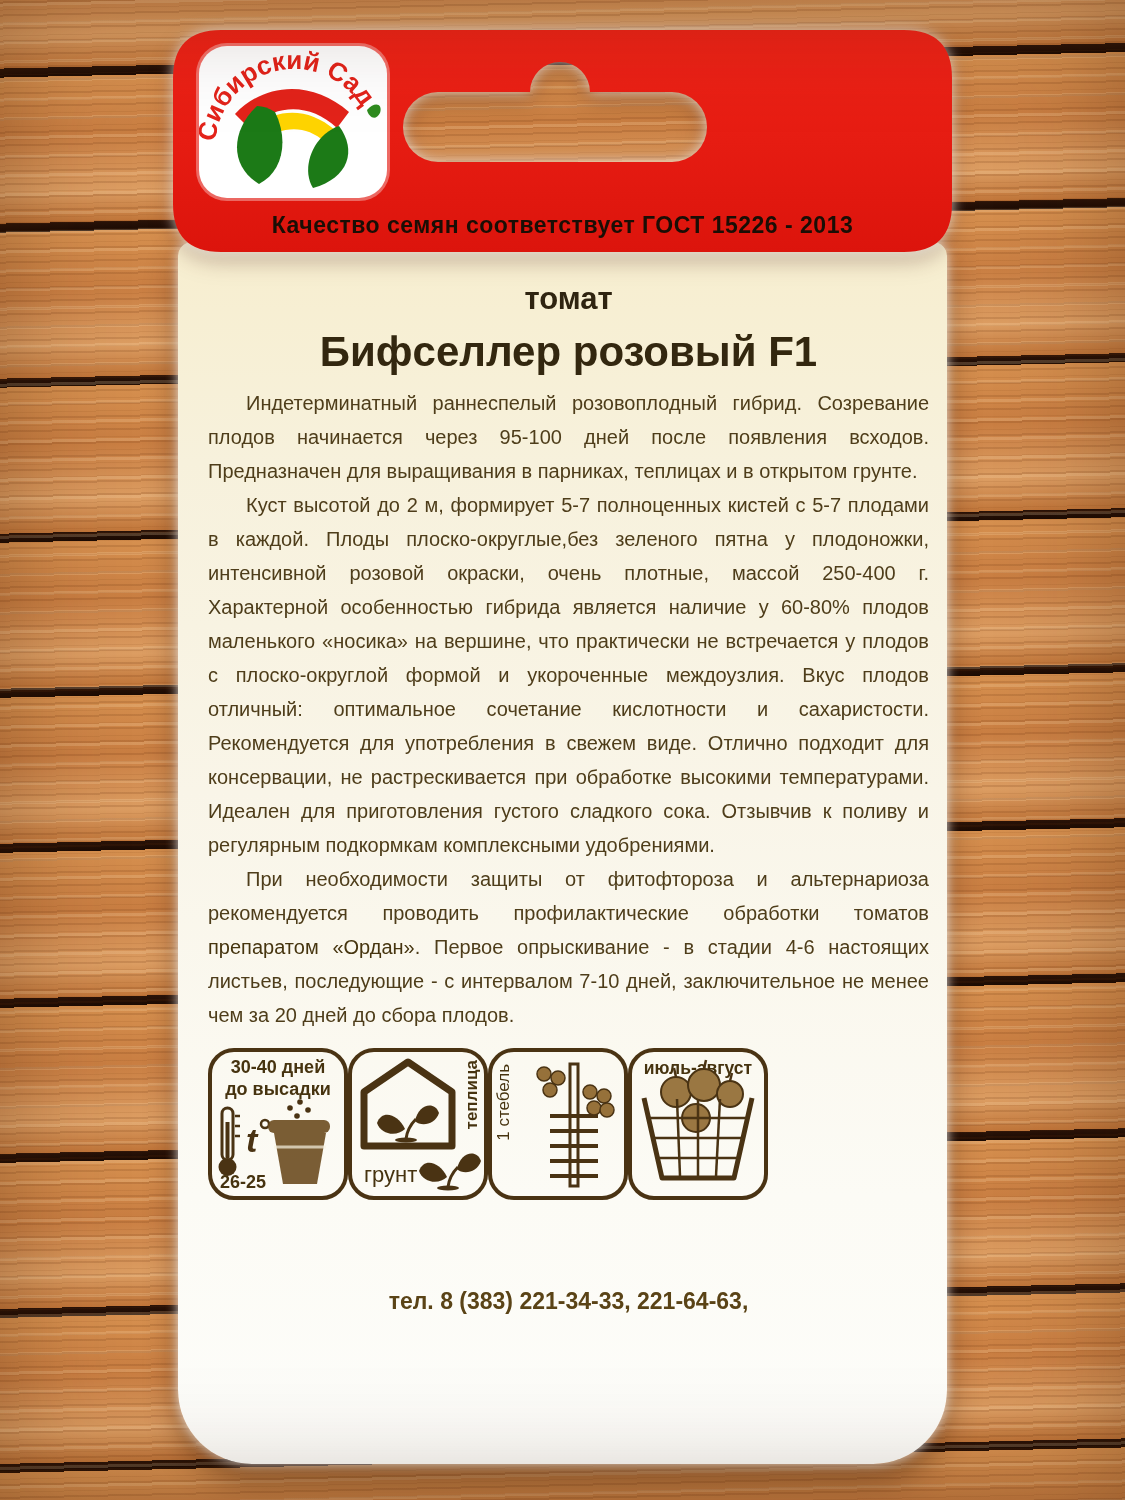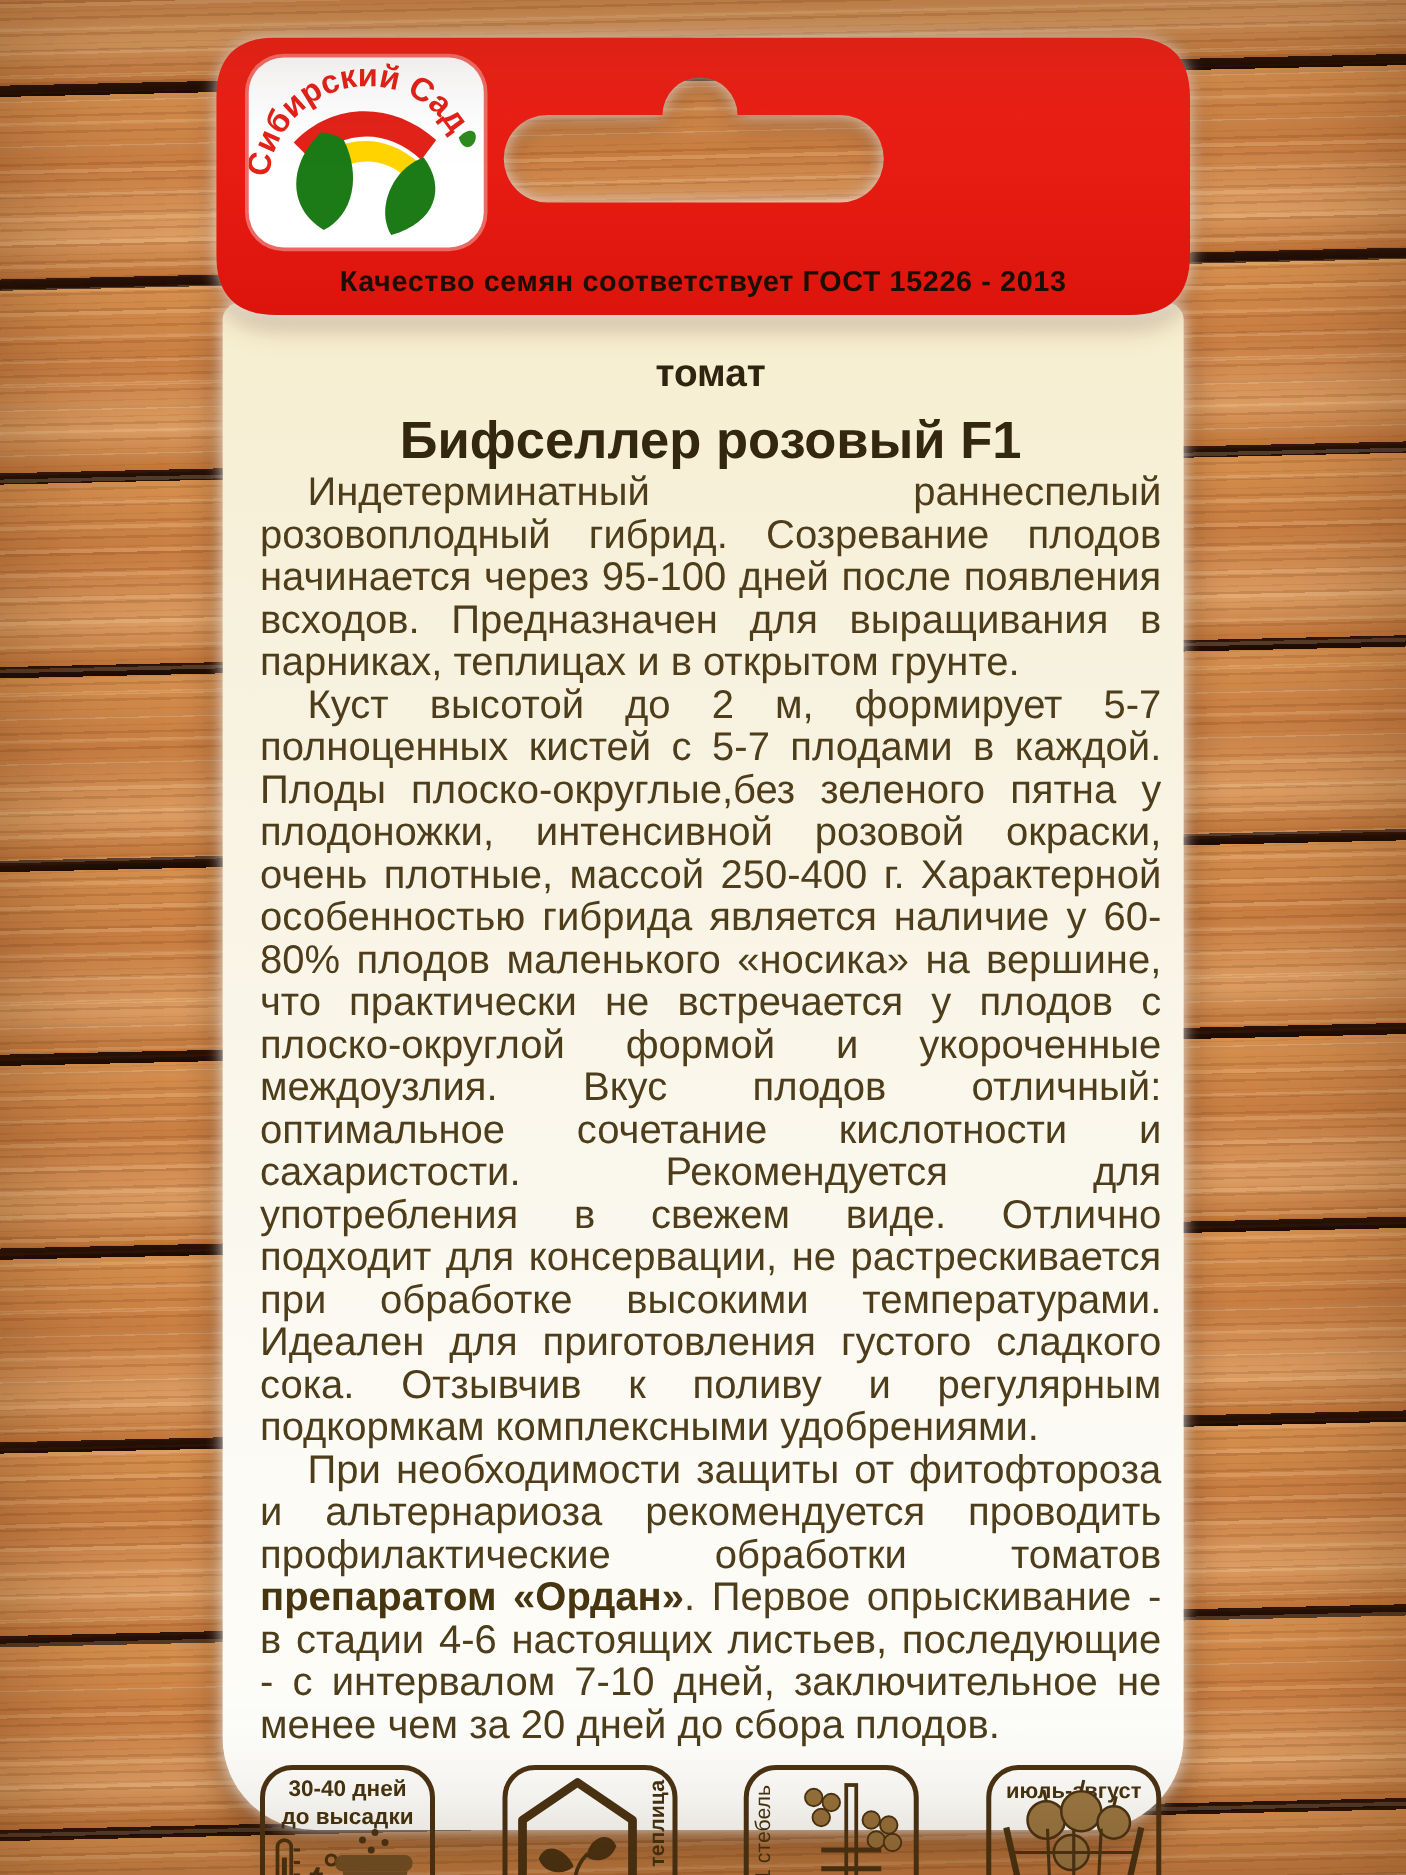--- a/index.html
+++ b/index.html
@@ -28,25 +28,25 @@
     padding:40px 18px 0 30px;box-sizing:border-box;}
   .header-svg{position:absolute;left:0;top:0;
     filter:drop-shadow(0 0 7px rgba(255,255,255,.75)) drop-shadow(0 7px 10px rgba(70,20,5,.30));}
   .gost{position:absolute;left:0;right:0;top:182px;text-align:center;
     font-size:23px;font-weight:bold;color:#1a0e05;letter-spacing:.5px;}
   .logo-box{position:absolute;left:26px;top:16px;width:188px;height:152px;background:#fff;
     border-radius:28px;box-shadow:0 0 0 3px rgba(255,255,255,.35);}
   
   .title-cat{text-align:center;font-size:31px;font-weight:bold;color:#2f2410;line-height:1.1;}
   .title-var{text-align:center;font-size:42px;font-weight:bold;color:#33270f;line-height:1.15;margin-top:12px;}
-  .desc{color:#4e3d1a;font-size:32px;line-height:34px;text-align:justify;}
+  .desc{margin-top:10px;color:#4e3d1a;font-size:20px;line-height:34px;text-align:justify;}
   .desc p{margin:0;text-indent:38px;}
-  .bold-ink{font-weight:bold;color:#46350f;}
-  
-  .icons-row{display:flex;justify-content:space-between;margin-top:16px;}
+  .bold-ink{font-weight:normal;color:#46350f;}
+  
+  .icons-row{display:flex;margin-top:16px;}
   .picto{position:relative;width:140px;height:152px;border:4px solid #4a3313;border-radius:26px;
     box-sizing:border-box;color:#46330f;}
   .picto svg{position:absolute;left:0;top:0;}
   .pl{position:absolute;font-weight:bold;font-size:18px;white-space:nowrap;color:#46330f;}
   .pl.c{left:0;right:0;text-align:center;}
   .vlabel{position:absolute;writing-mode:vertical-rl;transform:rotate(180deg);
     font-size:17px;font-weight:bold;color:#46330f;white-space:nowrap;}
   .sq{font-size:60%;vertical-align:super;}
   
   .footer{margin-top:86px;}

